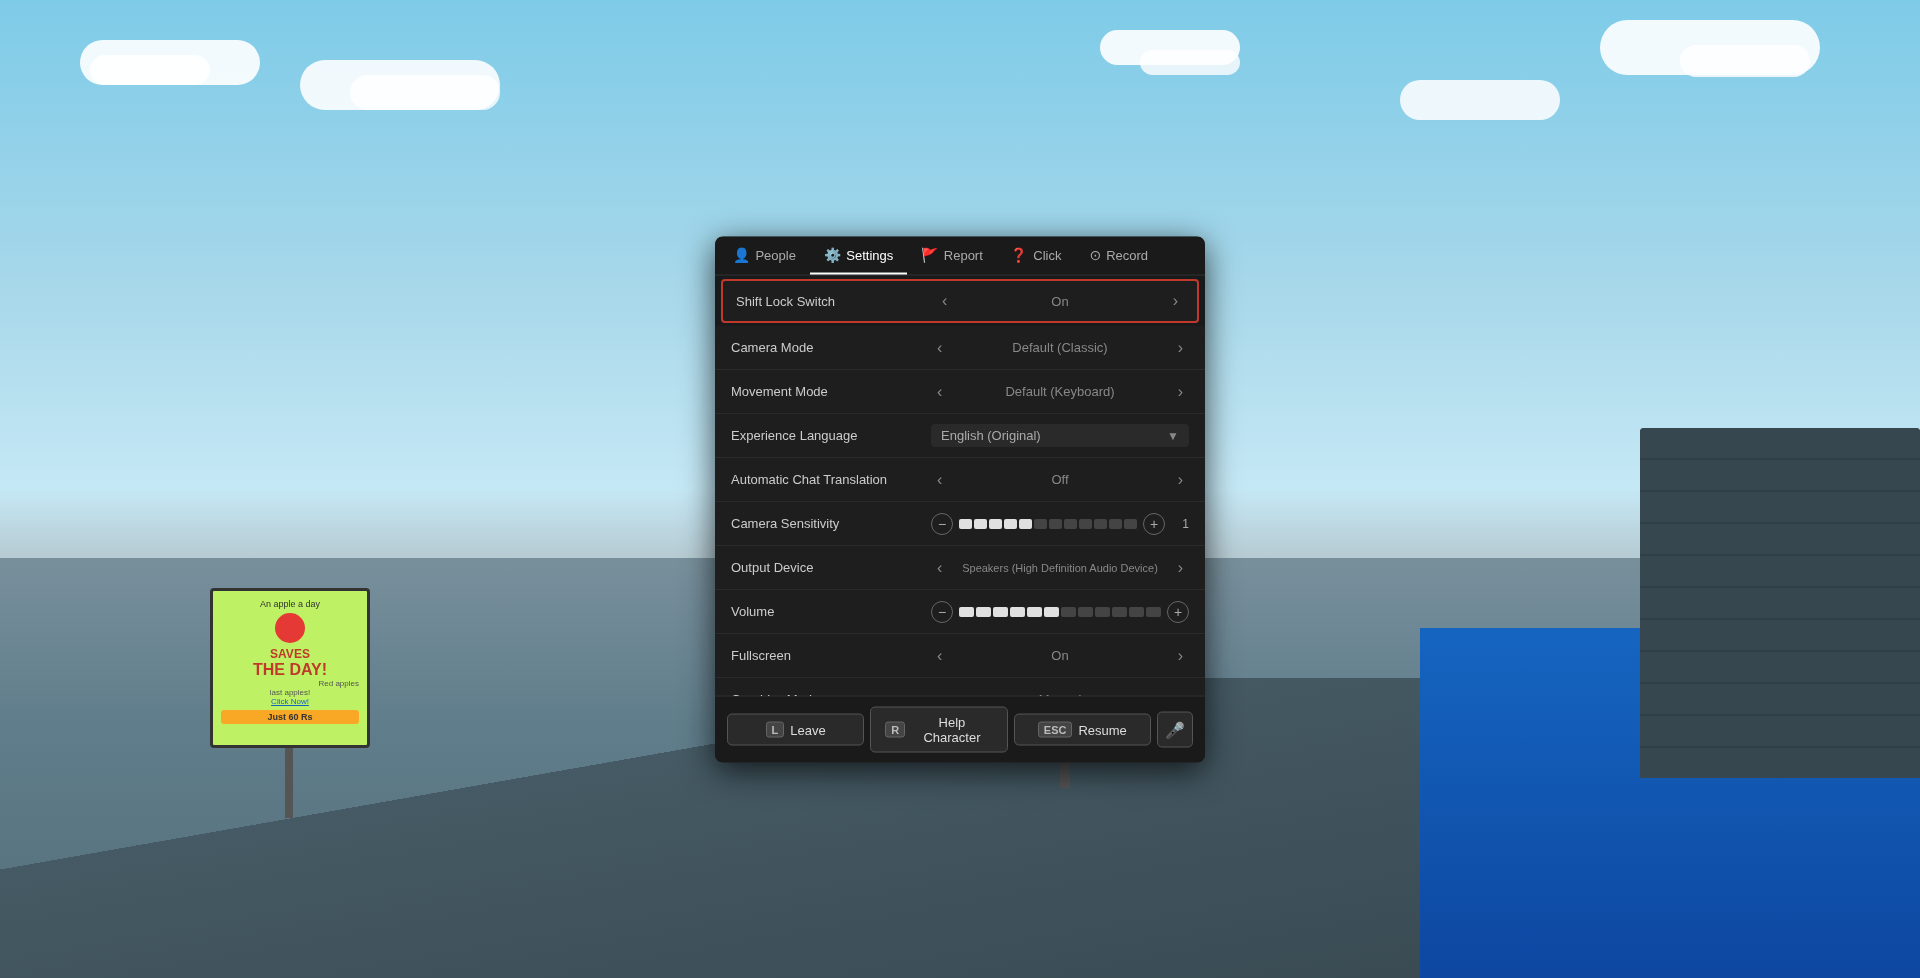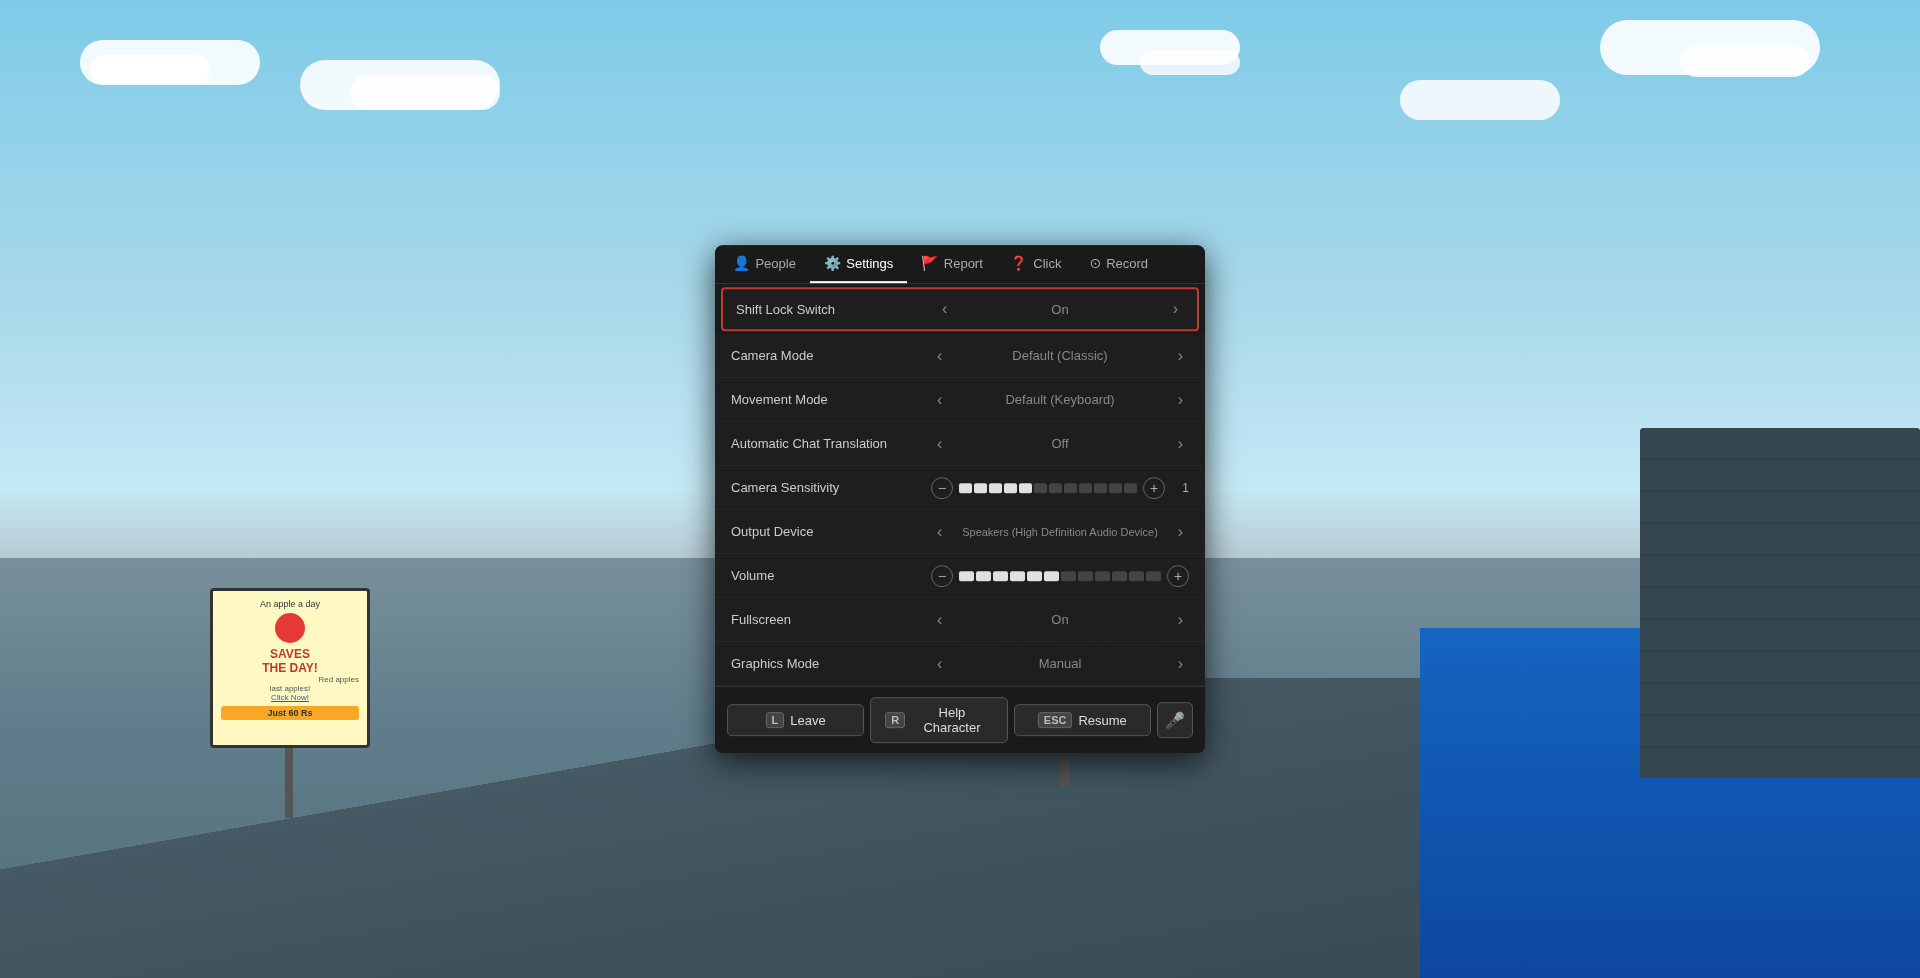--- a/index.html
+++ b/index.html
@@ -38,21 +38,21 @@
       height: 420px;
       background: linear-gradient(180deg, #78909c 0%, #607d8b 40%, #546e7a 100%);
     }
 
     .billboard-left {
       position: absolute;
       left: 210px;
       bottom: 230px;
       width: 160px;
       height: 160px;
-      background: #fef9c3;
+      background: #bef264;
       border: 3px solid #333;
       border-radius: 4px;
     }
 
     .billboard-left-post {
       position: absolute;
       left: 285px;
       bottom: 160px;
       width: 8px;
       height: 80px;
@@ -368,21 +368,21 @@
 
 <div class="scene-path"></div>
 
 <div class="billboard-left-post"></div>
 
 <div class="billboard-left">
   <div class="billboard-left-content">
     <div style="font-size:9px;color:#333;">An apple a day</div>
     <div class="billboard-left-apple"></div>
     <div style="font-size:12px;font-weight:bold;color:#c0392b;">SAVES</div>
-    <div style="font-size:12px;font-weight:bold;color:#c0392b;">THE DAY!</div>
+    <div style="font-size:16px;font-weight:bold;color:#c0392b;">THE DAY!</div>
     <div style="font-size:8px;color:#555;text-align:right;">Red apples</div>
     <div style="font-size:8px;color:#555;">last apples!</div>
     <div style="font-size:8px;color:#1565c0;text-decoration:underline;cursor:pointer;">Click Now!</div>
     <div style="margin-top:4px;background:#f9a825;border-radius:3px;padding:2px 4px;font-size:9px;font-weight:bold;">Just 60 Rs</div>
   </div>
 </div>
 
 <div class="billboard-right-post"></div>
 
 <div class="billboard-right">
@@ -445,20 +445,27 @@
 
     <div class="setting-row">
       <span class="setting-label">Movement Mode</span>
       <div class="setting-control">
         <span class="arrow-btn">‹</span>
         <span class="setting-value">Default (Keyboard)</span>
         <span class="arrow-btn">›</span>
       </div>
     </div>
 
+    <div class="setting-row">
+      <span class="setting-label">Experience Language</span>
+      <div class="dropdown-control">
+        <span class="dropdown-value">English (Original)</span>
+        <span class="dropdown-arrow">▼</span>
+      </div>
+    </div>
 
     <div class="setting-row">
       <span class="setting-label">Automatic Chat Translation</span>
       <div class="setting-control">
         <span class="arrow-btn">‹</span>
         <span class="setting-value">Off</span>
         <span class="arrow-btn">›</span>
       </div>
     </div>
 

